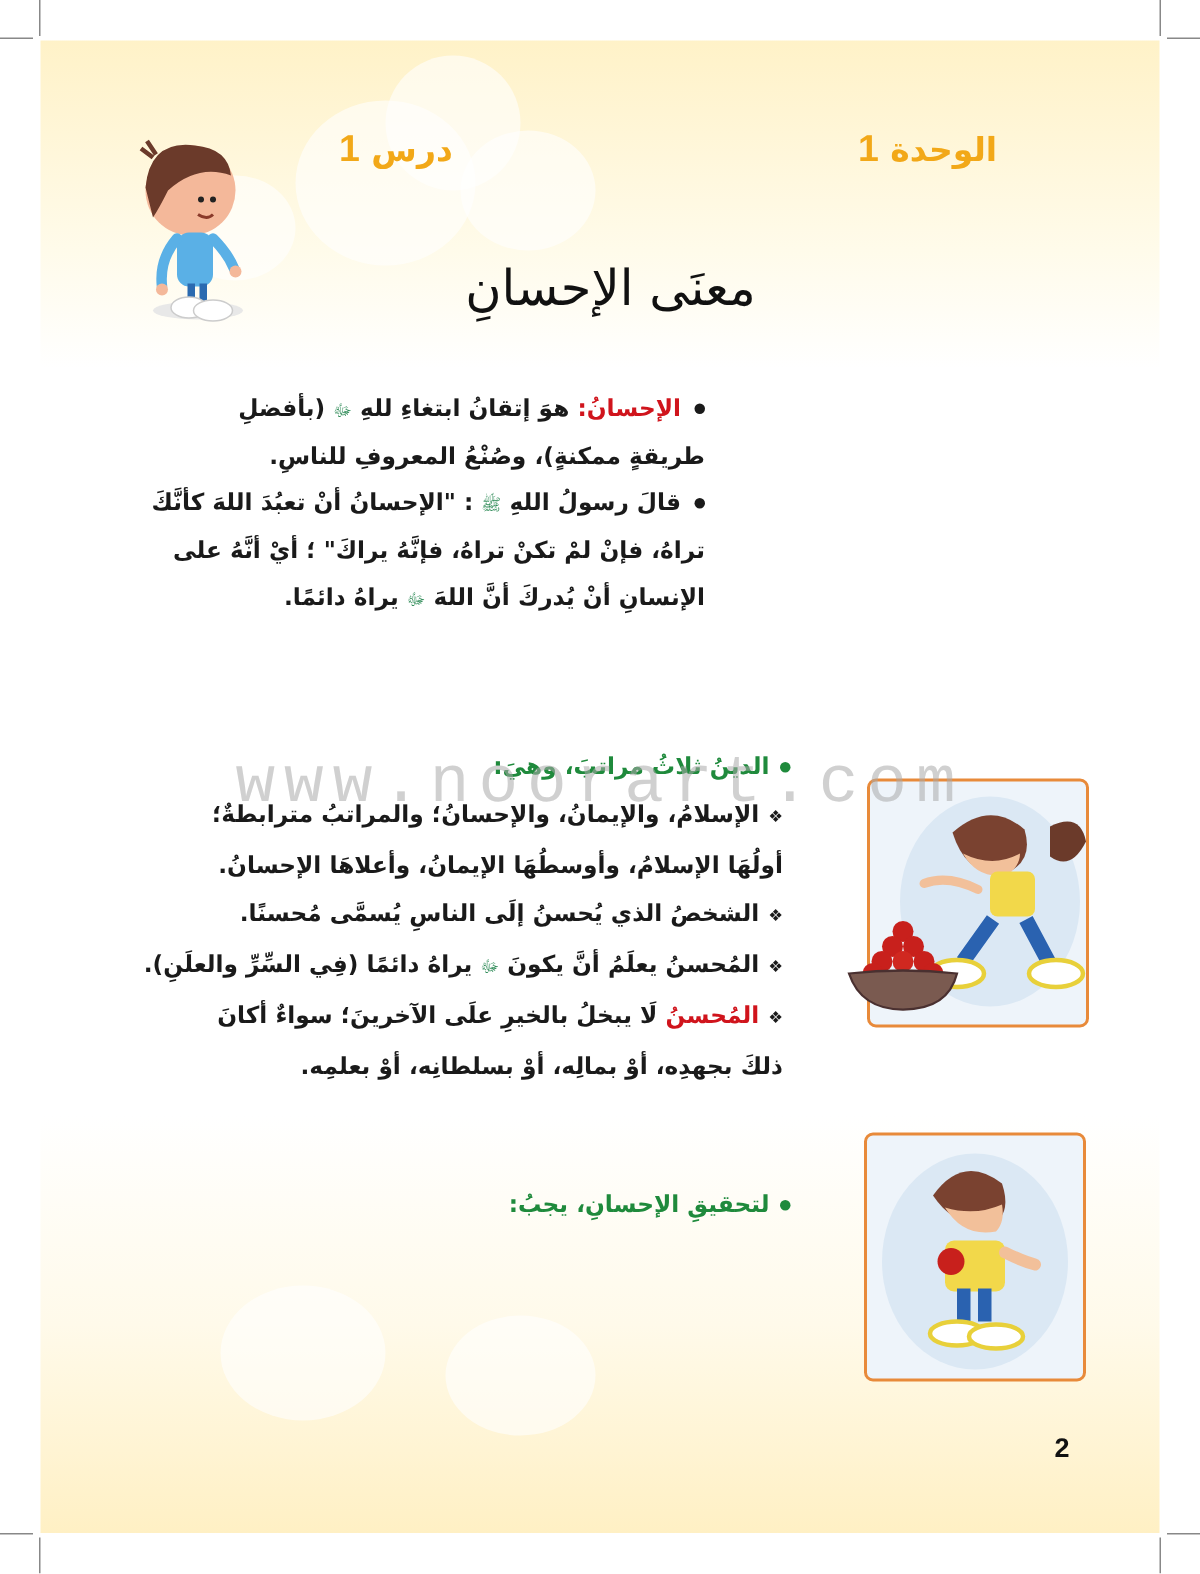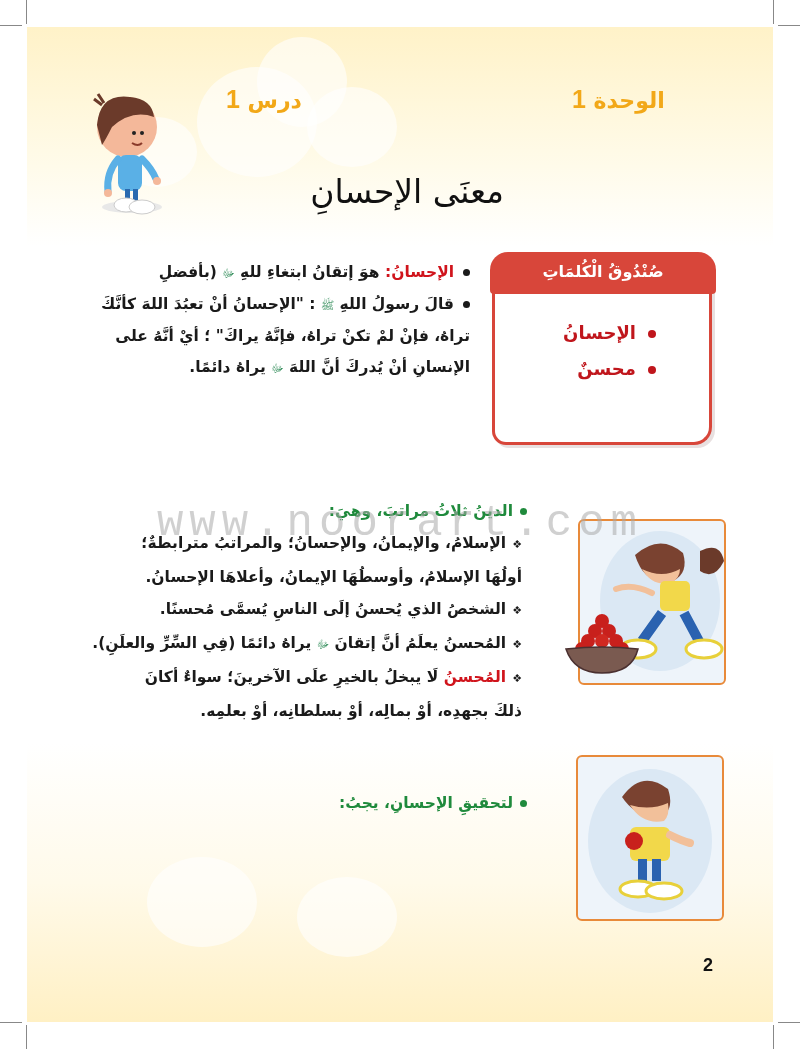--- a/index.html
+++ b/index.html
@@ -87,38 +87,29 @@
     <circle cx="36" cy="106" r="4" fill="#f4b89a"></circle>
     <circle cx="85" cy="94" r="4" fill="#f4b89a"></circle>
     <rect x="53" y="102" width="5" height="14" fill="#2a6ab0"></rect>
     <rect x="61" y="102" width="5" height="14" fill="#2a6ab0"></rect>
     <ellipse cx="54" cy="118" rx="12" ry="7" fill="#fff" stroke="#ccc"></ellipse>
     <ellipse cx="70" cy="120" rx="13" ry="7" fill="#fff" stroke="#ccc"></ellipse>
   </svg>
 
   <div class="title">معنَى الإحسانِ</div>
 
-  <div class="wordbox">
-    <div class="wordbox-body"></div>
-    <div class="wordbox-top">صُنْدُوقُ الْكُلمَاتِ</div>
-    <div class="word" style="top:70px;">
-      <span class="dot"></span><span>الإحسانُ</span>
-    </div>
-    <div class="word" style="top:106px;">
-      <span class="dot"></span><span>محسنٌ</span>
-    </div>
-  </div>
 
   <div class="para" style="left:63px;top:230px;width:380px;">
     <span class="line">
       <span class="bullet"></span><span class="red">الإحسانُ:</span>
       <span>هوَ إتقانُ ابتغاءِ للهِ</span>
       <span class="glyph-saw">ﷻ</span>
       <span>(بأفضلِ</span>
     </span>
+    <span class="line">طريقةٍ ممكنةٍ)، وصُنْعُ المعروفِ للناسِ.</span>
     <span class="line">
       <span class="bullet"></span><span>قالَ رسولُ اللهِ</span>
       <span class="glyph-saw">ﷺ</span>
       <span>: "الإحسانُ أنْ تعبُدَ اللهَ كأنَّكَ</span>
     </span>
     <span class="line">تراهُ، فإنْ لمْ تكنْ تراهُ، فإنَّهُ يراكَ" ؛ أيْ أنَّهُ على</span>
     <span class="line">
       <span>الإنسانِ أنْ يُدركَ أنَّ اللهَ</span>
       <span class="glyph-saw">ﷻ</span>
       <span>يراهُ دائمًا.</span>
@@ -126,21 +117,21 @@
   </div>
 
   <div class="para green" style="left:200px;top:470px;width:300px;text-align:right;line-height:28px;">
     <span class="gbullet"></span><span>الدينُ ثلاثُ مراتبَ، وهيَ:</span>
   </div>
 
   <div class="para" style="left:75px;top:500px;width:420px;line-height:32px;">
     <span class="line"><span class="diamond">❖</span><span>الإسلامُ، والإيمانُ، والإحسانُ؛ والمراتبُ مترابطةٌ؛</span></span>
     <span class="line">أولُهَا الإسلامُ، وأوسطُهَا الإيمانُ، وأعلاهَا الإحسانُ.</span>
     <span class="line"><span class="diamond">❖</span><span>الشخصُ الذي يُحسنُ إلَى الناسِ يُسمَّى مُحسنًا.</span></span>
-    <span class="line"><span class="diamond">❖</span><span>المُحسنُ يعلَمُ أنَّ إتقانَ</span>
+    <span class="line"><span class="diamond">❖</span><span>المُحسنُ يعلَمُ أنَّ يكونَ</span>
       <span class="glyph-saw">ﷻ</span>
       <span>يراهُ دائمًا (فِي السِّرِّ والعلَنِ).</span></span>
     <span class="line"><span class="diamond">❖</span><span class="red">المُحسنُ</span>
       <span>لَا يبخلُ بالخيرِ علَى الآخرينَ؛ سواءٌ أكانَ</span></span>
     <span class="line">ذلكَ بجهدِه، أوْ بمالِه، أوْ بسلطانِه، أوْ بعلمِه.</span>
   </div>
 
   <div class="para green" style="left:200px;top:762px;width:300px;text-align:right;line-height:28px;">
     <span class="gbullet"></span><span>لتحقيقِ الإحسانِ، يجبُ:</span>
   </div>

